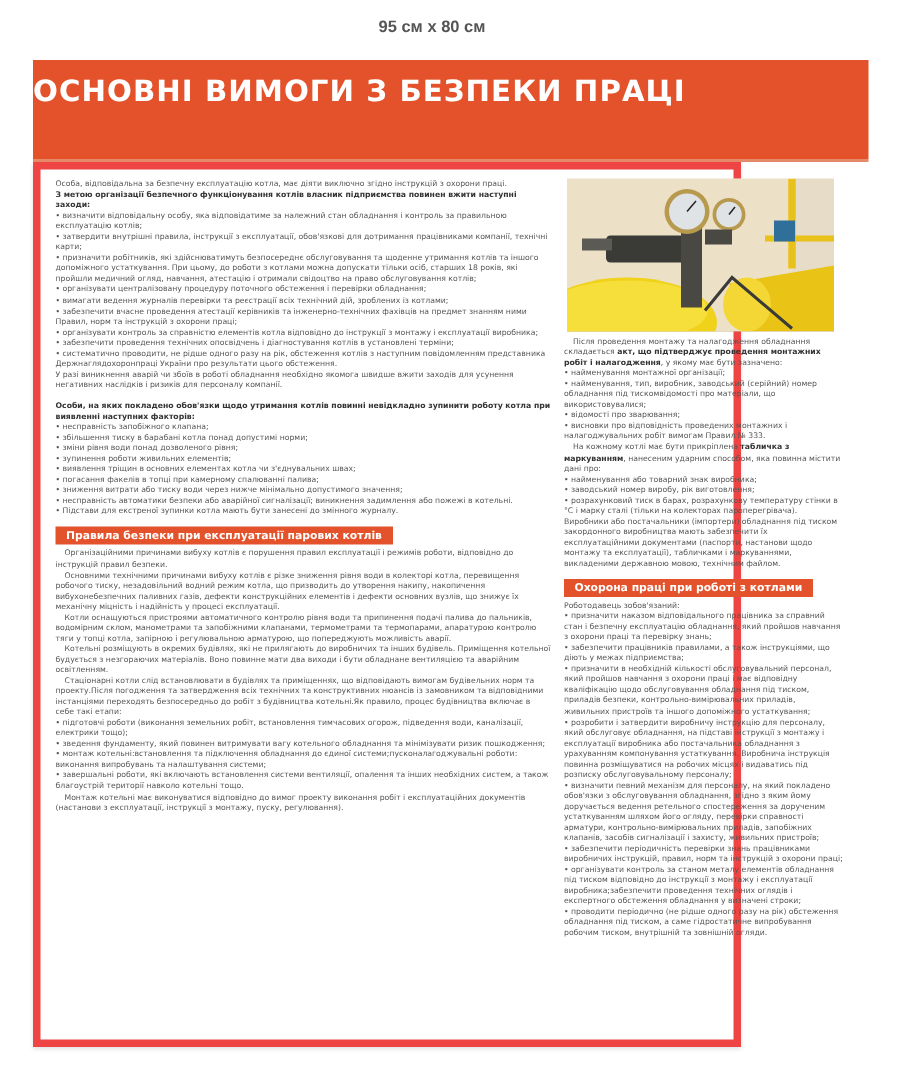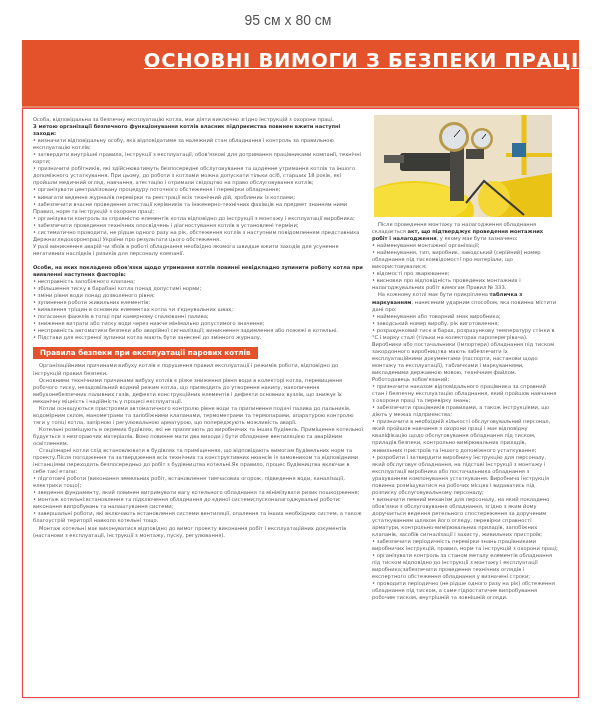--- a/index.html
+++ b/index.html
@@ -1,38 +1,37 @@
 <!DOCTYPE html>
 <html><head>
 <meta charset="utf-8">
 <style>
   * { box-sizing: border-box; margin: 0; padding: 0; }
   html, body { width: 600px; height: 724px; background: #ffffff; overflow: hidden; }
   body { font-family: "DejaVu Sans", sans-serif; color: #4a4a4a; position: relative; }
 
   .size-label {
     position: absolute; top: 12px; left: 0; width: 576px; text-align: center;
-    font-family: "Liberation Sans", sans-serif; font-size: 14px; color: #555;
+    font-family: "Liberation Sans", sans-serif; font-size: 11px; color: #555; font-weight: bold;
   }
 
   .banner {
     position: absolute; left: 22px; top: 40px; width: 557px; height: 66px;
-    background: #e3522a; color: #fff; text-align: right;
+    background: #e3522a; color: #fff; text-align: left;
     font-family: "DejaVu Sans", sans-serif; font-weight: bold;
     font-size: 19.5px; line-height: 27px; letter-spacing: 0.7px;
     padding-top: 7px;
-    text-decoration: underline;
   }
   .banner-rule {
     position: absolute; left: 22px; top: 106px; width: 557px; height: 2px; background: #e78a6a;
   }
 
   .panel {
-    position: absolute; left: 22px; top: 108px; width: 557px; height: 590px;
-    background: #fff; border: 1px solid #ef4444;
+    position: absolute; left: 22px; top: 108px; width: 472px; height: 590px;
+    background: #fff; border: 5px solid #ef4444;
     box-shadow: 0 1px 3px rgba(0,0,0,0.12);
   }
 
   .col-left {
     position: absolute; left: 10px; top: 7px; width: 330px;
     font-size: 5.15px; line-height: 7.05px; color: #555;
   }
   .col-right {
     position: absolute; left: 349px; top: 6px; width: 186px;
     font-size: 5.15px; line-height: 7.05px; color: #555;
@@ -151,20 +150,21 @@
 
     <p class="indent">
       <span>На кожному котлі має бути прикріплена </span><span class="b">табличка з маркуванням</span><span>, нанесеним ударним способом, яка повинна містити дані про:</span>
     </p>
     <div>
       <p>• найменування або товарний знак виробника;</p>
       <p>• заводський номер виробу, рік виготовлення;</p>
       <p>• розрахунковий тиск в барах, розрахункову температуру стінки в °С і марку сталі (тільки на колекторах пароперегрівача). Виробники або постачальники (імпортери) обладнання під тиском закордонного виробництва мають забезпечити їх експлуатаційними документами (паспорти, настанови щодо монтажу та експлуатації), табличками і маркуваннями, викладеними державною мовою, технічним файлом.</p>
     </div>
 
+    <div class="section-heading">Охорона праці при роботі з котлами</div>
     <p>Роботодавець зобов'язаний:</p>
     <div>
       <p>• призначити наказом відповідального працівника за справний стан і безпечну експлуатацію обладнання, який пройшов навчання з охорони праці та перевірку знань;</p>
       <p>• забезпечити працівників правилами, а також інструкціями, що діють у межах підприємства;</p>
       <p>• призначити в необхідній кількості обслуговувальний персонал, який пройшов навчання з охорони праці і має відповідну кваліфікацію щодо обслуговування обладнання під тиском, приладів безпеки, контрольно-вимірювальних приладів, живильних пристроїв та іншого допоміжного устаткування;</p>
       <p>• розробити і затвердити виробничу інструкцію для персоналу, який обслуговує обладнання, на підставі інструкції з монтажу і експлуатації виробника або постачальника обладнання з урахуванням компонування устаткування. Виробнича інструкція повинна розміщуватися на робочих місцях і видаватись під розписку обслуговувальному персоналу;</p>
       <p>• визначити певний механізм для персоналу, на який покладено обов'язки з обслуговування обладнання, згідно з яким йому доручається ведення ретельного спостереження за дорученим устаткуванням шляхом його огляду, перевірки справності арматури, контрольно-вимірювальних приладів, запобіжних клапанів, засобів сигналізації і захисту, живильних пристроїв;</p>
       <p>• забезпечити періодичність перевірки знань працівниками виробничих інструкцій, правил, норм та інструкцій з охорони праці;</p>
       <p>• організувати контроль за станом металу елементів обладнання під тиском відповідно до інструкції з монтажу і експлуатації виробника;забезпечити проведення технічних оглядів і експертного обстеження обладнання у визначені строки;</p>
       <p>• проводити періодично (не рідше одного разу на рік) обстеження обладнання під тиском, а саме гідростатичне випробування робочим тиском, внутрішній та зовнішній огляди.</p>

